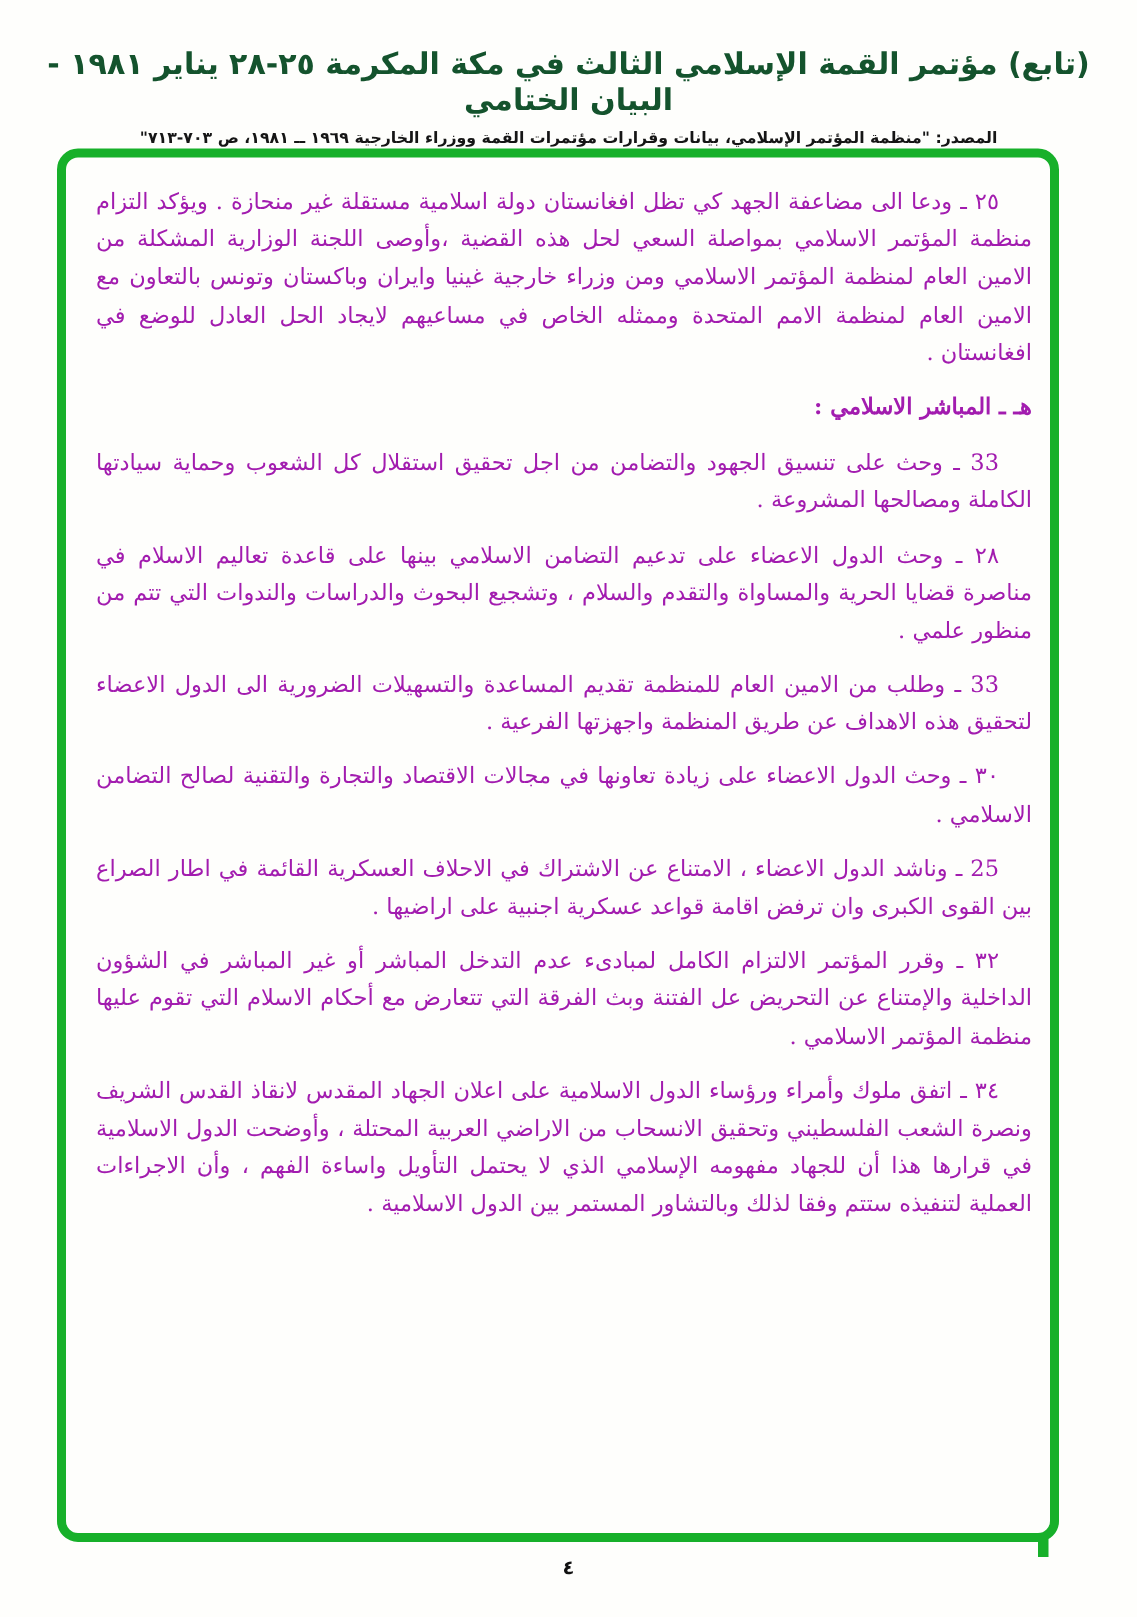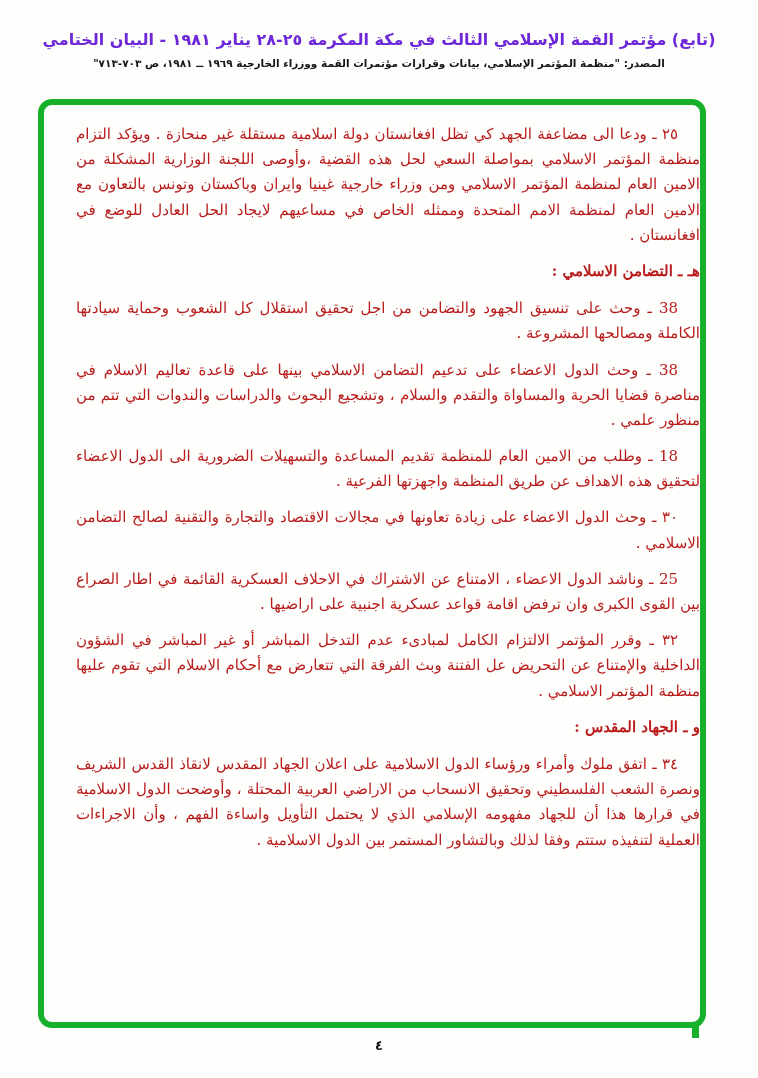--- a/index.html
+++ b/index.html
@@ -24,23 +24,23 @@
     position: absolute;
     top: 30px;
     left: 0;
     width: 758px;
     text-align: center;
     direction: rtl;
   }
   .doc-title {
     font-family: "DejaVu Sans", sans-serif;
     font-weight: bold;
-    font-size: 16px;
+    font-size: 20px;
     letter-spacing: 0px;
-    color: #6d28d9;
+    color: #14532d;
     margin: 0 30px;
   }
   .doc-source {
     font-family: "DejaVu Sans", sans-serif;
     font-weight: bold;
     font-size: 10.5px;
     color: #151515;
     margin-top: 8px;
   }
   .green-box {
@@ -57,30 +57,30 @@
   .green-tail {
     position: absolute;
     left: 692px;
     top: 1024px;
     width: 7px;
     height: 14px;
     background: var(--annotation-green, #17b02a);
   }
   .doc-body {
     position: absolute;
-    left: 76px;
+    left: 64px;
     top: 122px;
     width: 624px;
     height: 886px;
     overflow: hidden;
     direction: rtl;
     text-align: justify;
     font-size: 15px;
     line-height: 1.68;
-    color: #b91c1c;
+    color: #a21caf;
   }
   .para {
     margin: 0 0 11px 0;
     text-indent: 22px;
   }
   .section-heading {
     font-size: 15px;
     font-weight: 600;
     margin: 4px 0 12px 0;
     text-indent: 0;
@@ -105,26 +105,25 @@
   <div class="page-header">
     <div class="doc-title">(تابع) مؤتمر القمة الإسلامي الثالث في مكة المكرمة ٢٥-٢٨ يناير ١٩٨١ - البيان الختامي</div>
     <div class="doc-source">المصدر: "منظمة المؤتمر الإسلامي، بيانات وقرارات مؤتمرات القمة ووزراء الخارجية ١٩٦٩ ــ ١٩٨١، ص ٧٠٣-٧١٣"</div>
   </div>
 
   <div class="green-box"></div>
   <div class="green-tail"></div>
 
   <div class="doc-body">
       <p class="para">٢٥ ـ ودعا الى مضاعفة الجهد كي تظل افغانستان دولة اسلامية مستقلة غير منحازة . ويؤكد التزام منظمة المؤتمر الاسلامي بمواصلة السعي لحل هذه القضية ،وأوصى اللجنة الوزارية المشكلة من الامين العام لمنظمة المؤتمر الاسلامي ومن وزراء خارجية غينيا وايران وباكستان وتونس بالتعاون مع الامين العام لمنظمة الامم المتحدة وممثله الخاص في مساعيهم لايجاد الحل العادل للوضع في افغانستان .</p>
-      <h3 class="section-heading">هـ ـ التضامن الاسلامي :</h3>
-      <p class="para">38 ـ وحث على تنسيق الجهود والتضامن من اجل تحقيق استقلال كل الشعوب وحماية سيادتها الكاملة ومصالحها المشروعة .</p>
-      <p class="para">38 ـ وحث الدول الاعضاء على تدعيم التضامن الاسلامي بينها على قاعدة تعاليم الاسلام في مناصرة قضايا الحرية والمساواة والتقدم والسلام ، وتشجيع البحوث والدراسات والندوات التي تتم من منظور علمي .</p>
-      <p class="para">18 ـ وطلب من الامين العام للمنظمة تقديم المساعدة والتسهيلات الضرورية الى الدول الاعضاء لتحقيق هذه الاهداف عن طريق المنظمة واجهزتها الفرعية .</p>
+      <h3 class="section-heading">هـ ـ المباشر الاسلامي :</h3>
+      <p class="para">33 ـ وحث على تنسيق الجهود والتضامن من اجل تحقيق استقلال كل الشعوب وحماية سيادتها الكاملة ومصالحها المشروعة .</p>
+      <p class="para">٢٨ ـ وحث الدول الاعضاء على تدعيم التضامن الاسلامي بينها على قاعدة تعاليم الاسلام في مناصرة قضايا الحرية والمساواة والتقدم والسلام ، وتشجيع البحوث والدراسات والندوات التي تتم من منظور علمي .</p>
+      <p class="para">33 ـ وطلب من الامين العام للمنظمة تقديم المساعدة والتسهيلات الضرورية الى الدول الاعضاء لتحقيق هذه الاهداف عن طريق المنظمة واجهزتها الفرعية .</p>
       <p class="para">٣٠ ـ وحث الدول الاعضاء على زيادة تعاونها في مجالات الاقتصاد والتجارة والتقنية لصالح التضامن الاسلامي .</p>
       <p class="para">25 ـ وناشد الدول الاعضاء ، الامتناع عن الاشتراك في الاحلاف العسكرية القائمة في اطار الصراع بين القوى الكبرى وان ترفض اقامة قواعد عسكرية اجنبية على اراضيها .</p>
       <p class="para">٣٢ ـ وقرر المؤتمر الالتزام الكامل لمبادىء عدم التدخل المباشر أو غير المباشر في الشؤون الداخلية والإمتناع عن التحريض عل الفتنة وبث الفرقة التي تتعارض مع أحكام الاسلام التي تقوم عليها منظمة المؤتمر الاسلامي .</p>
-      <h3 class="section-heading">و ـ الجهاد المقدس :</h3>
       <p class="para">٣٤ ـ اتفق ملوك وأمراء ورؤساء الدول الاسلامية على اعلان الجهاد المقدس لانقاذ القدس الشريف ونصرة الشعب الفلسطيني وتحقيق الانسحاب من الاراضي العربية المحتلة ، وأوضحت الدول الاسلامية في قرارها هذا أن للجهاد مفهومه الإسلامي الذي لا يحتمل التأويل واساءة الفهم ، وأن الاجراءات العملية لتنفيذه ستتم وفقا لذلك وبالتشاور المستمر بين الدول الاسلامية .</p>
     </div>
 
   <div class="page-number">٤</div>
 
 </div>
 
 </body></html>

